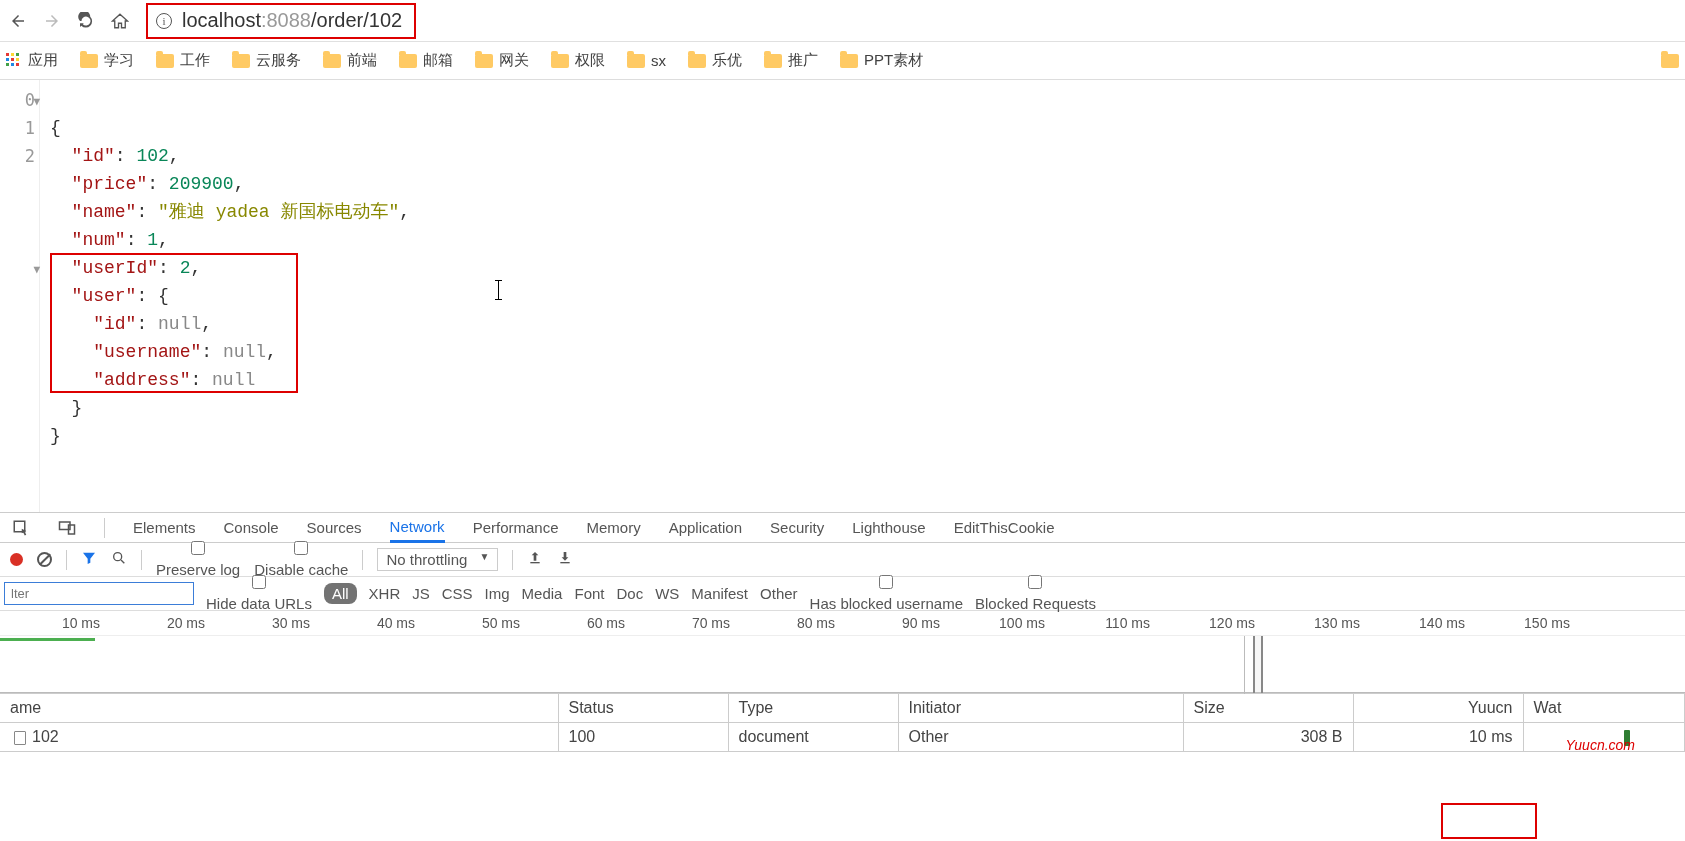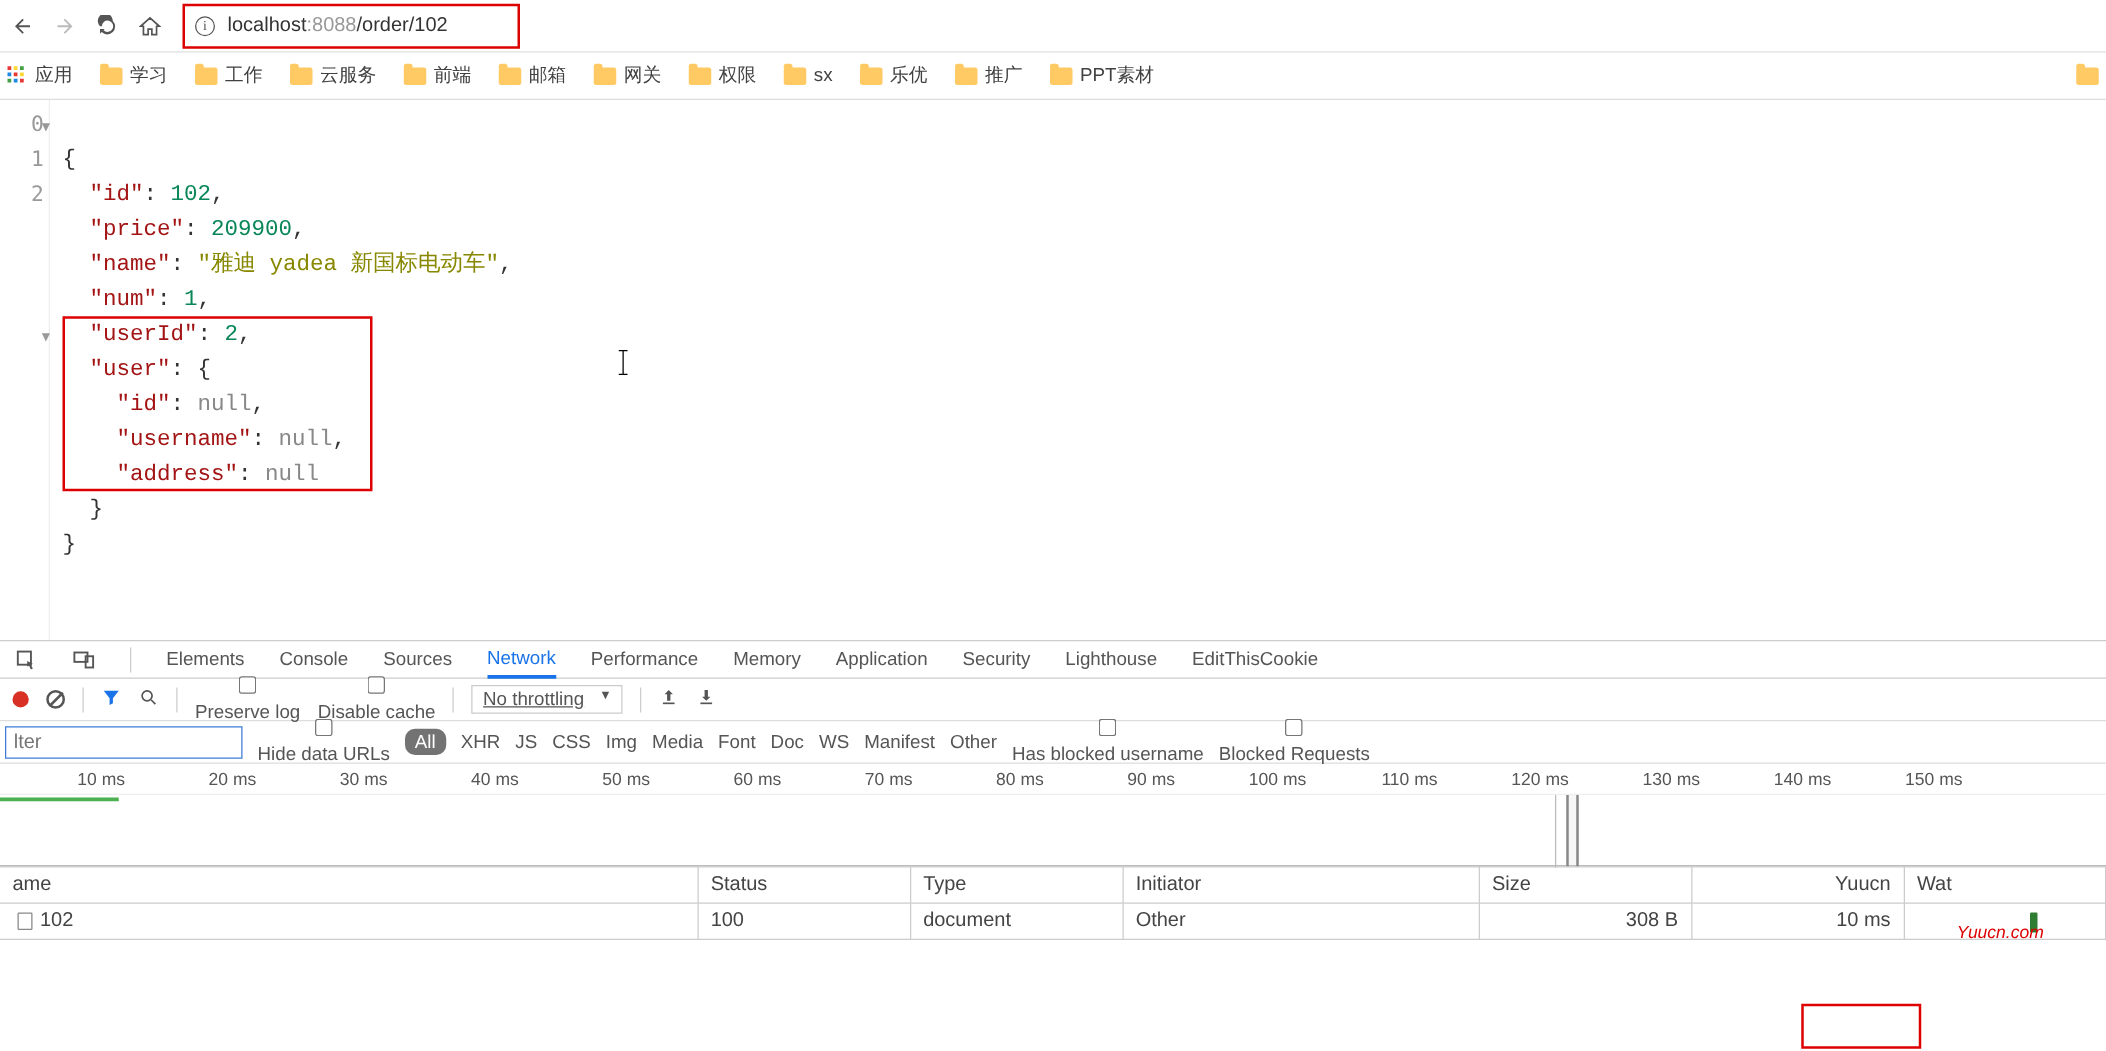--- a/index.html
+++ b/index.html
@@ -5,21 +5,21 @@
     * { margin: 0; padding: 0; box-sizing: border-box; }
     body { font-family: -apple-system, "Segoe UI", Arial, sans-serif; font-size: 14px; color: #333; background: #fff; width: 1685px; height: 841px; overflow: hidden; position: relative; }
     
     
     .toolbar { height: 42px; display: flex; align-items: center; padding: 0 6px; gap: 10px; border-bottom: 1px solid #e0e0e0; }
     .nav-btn { width: 24px; height: 24px; display: flex; align-items: center; justify-content: center; color: #555; cursor: pointer; }
     .nav-btn svg { width: 18px; height: 18px; }
     .nav-btn.disabled { color: #bbb; }
     .url-box { margin-left: 4px; border: 2px solid #d00; padding: 2px 12px 2px 8px; height: 36px; display: flex; align-items: center; gap: 10px; min-width: 270px; }
     .url-info { width: 16px; height: 16px; border: 1.5px solid #555; border-radius: 50%; display: flex; align-items: center; justify-content: center; font-size: 11px; color: #555; font-family: serif; }
-    .url-text { font-size: 16px; color: #999; }
+    .url-text { font-size: 20px; color: #999; }
     .url-text .host { color: #333; }
     .url-text .path { color: #333; }
     
     
     .bookmarks { height: 38px; display: flex; align-items: center; gap: 22px; padding: 0 6px; border-bottom: 1px solid #ddd; }
     .apps-icon { width: 16px; height: 16px; display: grid; grid-template-columns: repeat(3, 3px); grid-template-rows: repeat(3, 3px); gap: 2px; }
     .apps-icon span:nth-child(1){background:#e53935} .apps-icon span:nth-child(2){background:#fdd835} .apps-icon span:nth-child(3){background:#43a047}
     .apps-icon span:nth-child(4){background:#1e88e5} .apps-icon span:nth-child(5){background:#e53935} .apps-icon span:nth-child(6){background:#fdd835}
     .apps-icon span:nth-child(7){background:#43a047} .apps-icon span:nth-child(8){background:#1e88e5} .apps-icon span:nth-child(9){background:#e53935}
     .bm-item { display: flex; align-items: center; gap: 6px; font-size: 15px; color: #414141; }
@@ -50,26 +50,26 @@
     .dt-tab.active { color: #1a73e8; border-bottom: 3px solid #1a73e8; }
     
     .dt-toolbar { height: 34px; display:flex; align-items:center; gap: 14px; padding: 0 10px; border-bottom:1px solid #ddd; }
     .rec { width:13px; height:13px; border-radius:50%; background:#d93025; }
     .ban { width:15px; height:15px; border:2px solid #555; border-radius:50%; position:relative; }
     .ban::after { content:''; position:absolute; width:2px; height:15px; background:#555; left:50%; top:-2px; transform: translateX(-50%) rotate(45deg); }
     .funnel { color:#1a73e8; }
     .sep { width:1px; height:20px; background:#ccc; }
     .cb { display:flex; align-items:center; gap:6px; font-size:15px; color:#555;flex-direction:column; }
     .cb input { width:14px; height:14px; }
-    .sel { border:1px solid #ccc; padding: 2px 30px 2px 8px; font-size:15px; color:#555; position:relative;text-decoration:underline; }
+    .sel { border:1px solid #ccc; padding: 2px 30px 2px 8px; font-size:15px; color:#555; position:relative; }
     .sel::after { content:'▼'; position:absolute; right:8px; font-size:10px; color:#555; }
     .updown svg { width:16px; height:16px; color:#555; }
     
     .dt-filter { height: 34px; display:flex; align-items:center; gap: 12px; padding: 0 4px; border-bottom:1px solid #ddd; font-size:15px; color:#555; }
-    .filter-input { border:1px solid #3b7dd8; padding: 3px 6px; width: 190px; font-size:16px; color:#aaa; }
+    .filter-input { border:1px solid #3b7dd8; padding: 3px 6px; width: 190px; font-size:13px; color:#aaa; }
     .pill { padding: 2px 8px; border-radius:8px; }
     .pill.active { background:#737373; color:#fff; }
     
     .timeline { height: 82px; border-bottom:1px solid #bbb; position:relative; }
     .tl-ticks { display:flex; font-size:14px; color:#555; height:24px; align-items:center; }
     .tl-tick { width: 105px; text-align:right; padding-right:4px; border-right:1px solid transparent; }
     .tl-body { height: 58px; position:relative; border-top: 1px solid #eee; }
     .tl-bar { position:absolute; top: 2px; left:0; width: 95px; height:3px; background:#4caf50; }
     .tl-vline { position:absolute; top:0; bottom:-1px; width:1px; background:#bbb; }
     .tl-box { position:absolute; top:0; bottom:0; width:10px; border-left:2px solid #888; border-right:2px solid #888; background: rgba(200,200,200,0.15); }

